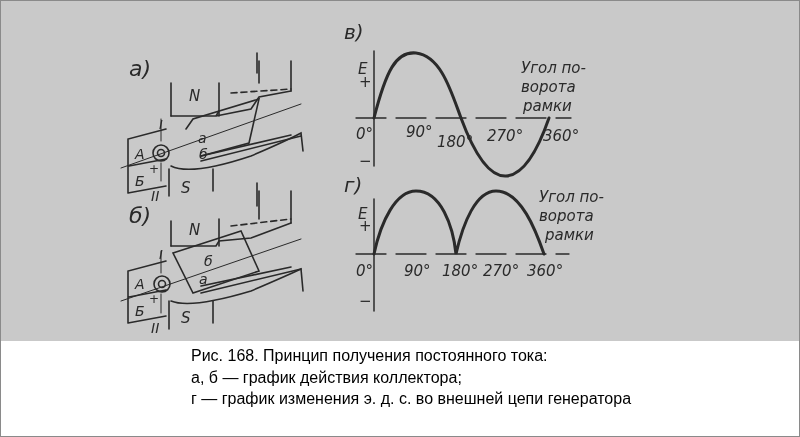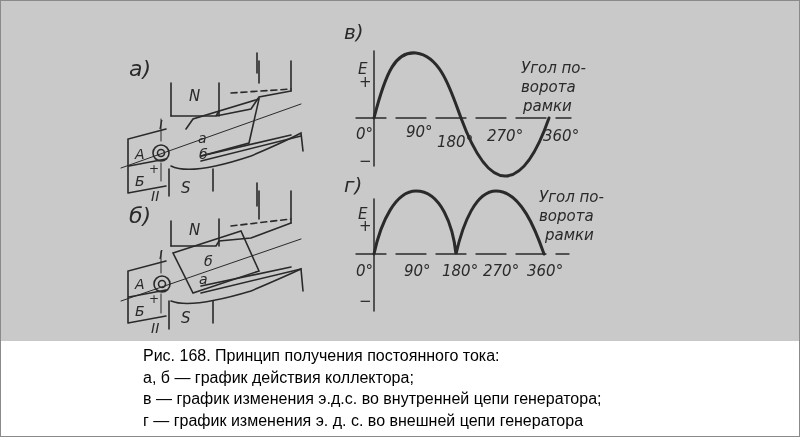--- a/index.html
+++ b/index.html
@@ -15,21 +15,21 @@
   .scan svg { position: absolute; left: 0; top: 0; }
   .hand {
     font-family: "DejaVu Sans", sans-serif; font-style: italic;
     fill: #2a2a2a;
   }
   .caption {
     position: absolute; left: 142px; top: 344px; width: 560px;
     font-family: "Liberation Sans", sans-serif; font-size: 16px;
     line-height: 21.5px; color: #000;
   }
-  .caption div { white-space: nowrap; }
+  .caption div { white-space: nowrap; margin-left: 48px; }
 </style>
 </head>
 <body>
 
 <div class="frame">
   <div class="scan">
     <svg width="798" height="340" viewBox="0 0 798 340" xmlns="http://www.w3.org/2000/svg">
       <g stroke="#2a2a2a" fill="none" stroke-width="1.6" stroke-linecap="round">
 
         <g>
@@ -129,16 +129,15 @@
       <text class="hand" x="526" y="275" font-size="15">360°</text>
       <text class="hand" x="538" y="201" font-size="15">Угол по-</text>
       <text class="hand" x="538" y="220" font-size="15">ворота</text>
       <text class="hand" x="544" y="239" font-size="15">рамки</text>
     </svg>
   </div>
 
   <div class="caption">
     <div>Рис. 168. Принцип получения постоянного тока:</div>
     <div>а, б — график действия коллектора;</div>
-    <div>в — график изменения э.д.с. во внутренней цепи генератора;</div>
     <div>г — график изменения э. д. с. во внешней цепи генератора</div>
   </div>
 </div>
 
 </body></html>

